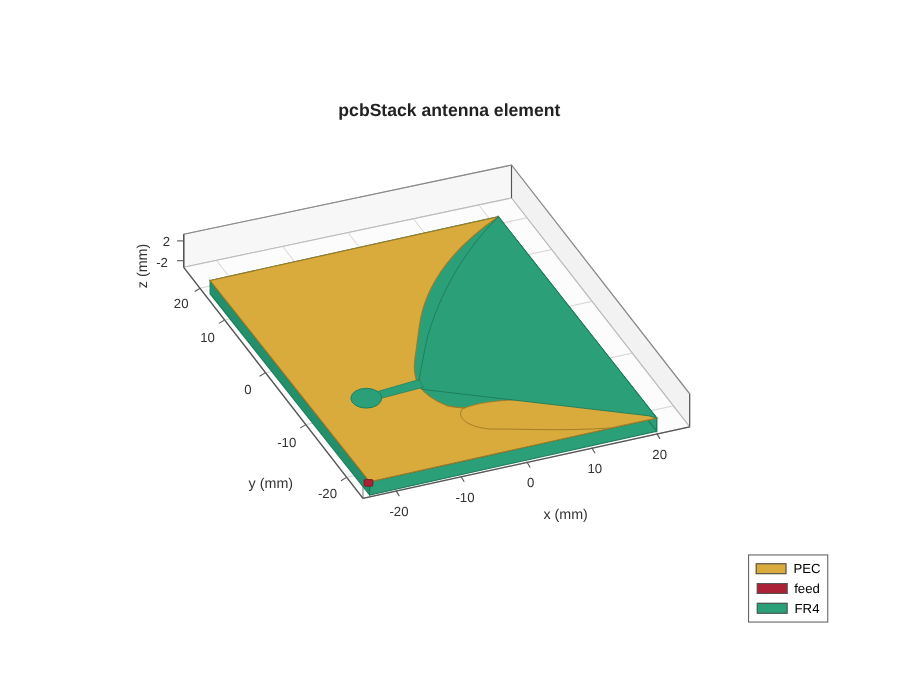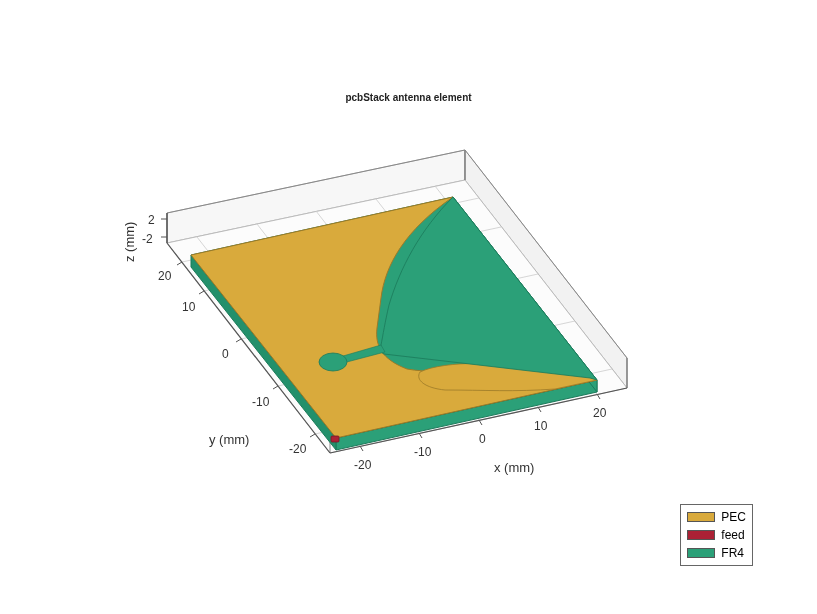--- a/index.html
+++ b/index.html
@@ -1,24 +1,24 @@
 <!DOCTYPE html>
 <html><head>
   <meta charset="utf-8">
   <style>
     * { margin: 0; padding: 0; box-sizing: border-box; }
     html, body { width: 817px; height: 614px; background: #fff; font-family: Arial, Helvetica, sans-serif; overflow: hidden; }
     .figure { position: relative; width: 817px; height: 614px; }
-    .title { position: absolute; top: 92px; left: 0; width: 100%; text-align: center; font-weight: bold; font-size: 10px; color: #222; }
+    .title { position: absolute; top: 92px; left: 0; width: 100%; text-align: center; font-weight: bold; font-size: 16px; color: #222; }
     .plot-area { position: absolute; top: 110px; left: 85px; width: 620px; height: 360px; }
     .axis-label { position: absolute; font-size: 13px; color: #333; }
     .tick-label { position: absolute; font-size: 12px; color: #333; }
     .zlabel { transform: rotate(-90deg); transform-origin: left top; }
     .legend { position: absolute; right: 64px; bottom: 48px; background: #fff; border: 1px solid #666; padding: 3px 6px; font-size: 12px; }
-    .legend-row { display: flex; align-items: center; gap: 6px; padding: 2px 0; }
+    .legend-row { display: flex; align-items: center; gap: 6px; padding: 2px 0; justify-content: center; }
     .legend-swatch { width: 28px; height: 10px; border: 1px solid #555; }
     svg { overflow: visible; }
   </style>
 </head>
 <body>
 <div class="figure">
 
 <div class="title">pcbStack antenna element</div>
 
 <div class="plot-area">
@@ -136,21 +136,21 @@
 <div class="tick-label" style="left:289px; top:442px;">-20</div>
 <div class="tick-label" style="left:252px; top:395px;">-10</div>
 <div class="tick-label" style="left:222px; top:347px;">0</div>
 <div class="tick-label" style="left:182px; top:300px;">10</div>
 <div class="tick-label" style="left:158px; top:269px;">20</div>
 
 <div class="tick-label" style="left:142px; top:232px;">-2</div>
 <div class="tick-label" style="left:148px; top:213px;">2</div>
 
 <div class="axis-label" style="left:494px; top:460px;text-align:right;">x (mm)</div>
-<div class="axis-label" style="left:209px; top:432px;">y (mm)</div>
+<div class="axis-label" style="left:226px; top:432px;">y (mm)</div>
 <div class="axis-label zlabel" style="left:122px; top:262px;">z (mm)</div>
 
 <div class="legend">
   <div class="legend-row">
     <span class="legend-swatch" style="background:#d9aa3c;"></span>
     <span>PEC</span>
   </div>
   <div class="legend-row">
     <span class="legend-swatch" style="background:#ab2135;"></span>
     <span>feed</span>

